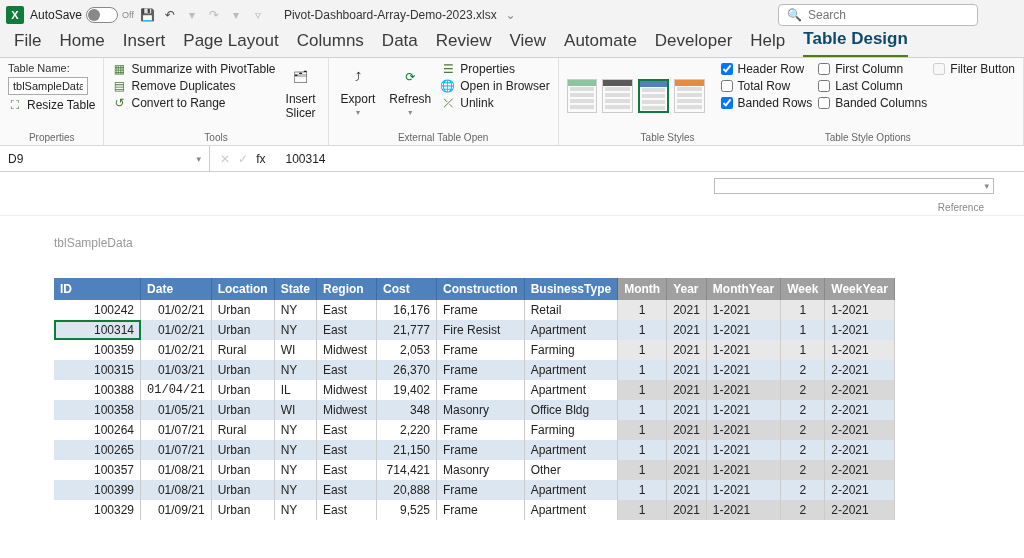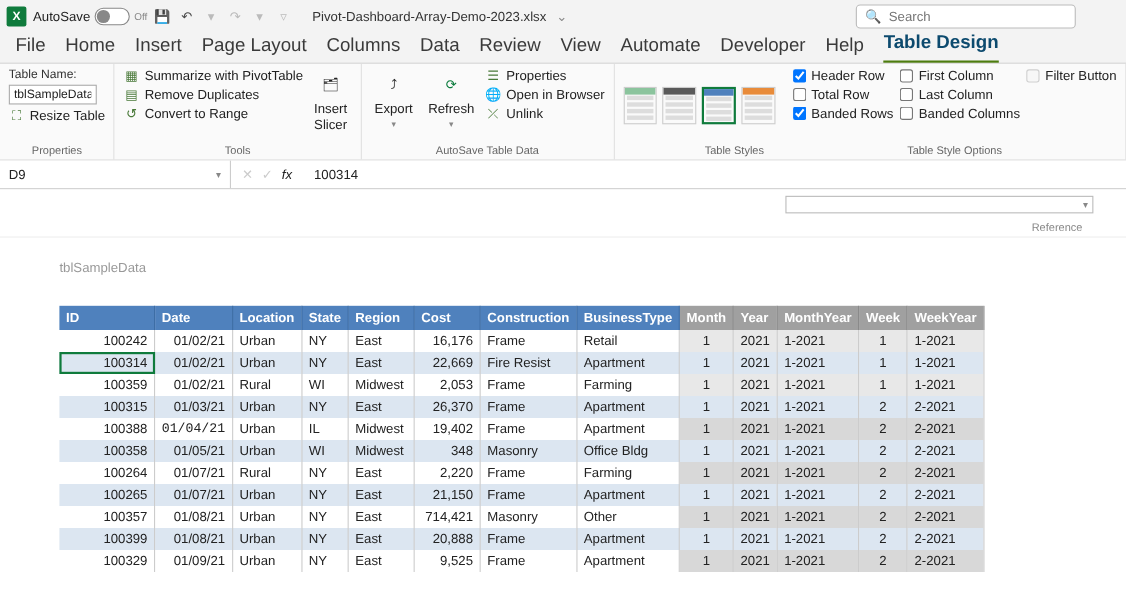--- a/index.html
+++ b/index.html
@@ -153,21 +153,21 @@
         <span class="rbtn dis">
             <span class="ico">🌐</span>
             <span>Open in Browser</span>
           </span>
         <span class="rbtn dis">
             <span class="ico">⤫</span>
             <span>Unlink</span>
           </span>
       </div>
     </div>
-    <div class="group-label">AutoSave Table Data</div>
+    <div class="group-label">External Table Open</div>
   </div>
 
   <div class="group" style="flex:1;border-right:none">
     <div class="group-body styles-wrap" id="styles-wrap">
         <div class="style-thumb">
           <div class="hdr" style="background:#8bc49d"></div>
           <div class="row"></div>
           <div class="row"></div>
           <div class="row"></div>
           <div class="row"></div>
@@ -239,21 +239,21 @@
 </div>
 
 <div class="fbar">
   <div class="namebox">
     <span>D9</span>
       <span style="color:#888;font-size:9px">▾</span>
   </div>
   <div class="fx-icons">
     <span style="color:#ccc">✕</span>
     <span style="color:#ccc">✓</span>
-    <span style="font-style:italic">fx</span>
+    <span style="">fx</span>
   </div>
   <div class="fx-val">100314</div>
 </div>
 
 <div style="height:30px;padding:6px 30px 0 0">
   <div class="drop">▾</div>
 </div>
 <div class="refbar">Reference</div>
 
 <div class="content">
@@ -291,21 +291,21 @@
           <td class="grey-e" style="min-width: 62px;">1-2021</td>
           <td class="c grey-e" style="min-width: 38px;">1</td>
           <td class="grey-e" style="min-width: 60px;">1-2021</td>
         </tr>
         <tr>
           <td class="r sel" style="min-width: 52px;">100314</td>
           <td class="r" style="min-width: 60px;">01/02/21</td>
           <td class="" style="min-width: 60px;">Urban</td>
           <td class="" style="min-width: 42px;">NY</td>
           <td class="" style="min-width: 60px;">East</td>
-          <td class="r" style="min-width: 60px;">22,669</td>
+          <td class="r" style="min-width: 60px;">21,777</td>
           <td class="" style="min-width: 80px;">Fire Resist</td>
           <td class="" style="min-width: 84px;">Apartment</td>
           <td class="c grey-o" style="min-width: 42px;">1</td>
           <td class="c grey-o" style="min-width: 38px;">2021</td>
           <td class="grey-o" style="min-width: 62px;">1-2021</td>
           <td class="c grey-o" style="min-width: 38px;">1</td>
           <td class="grey-o" style="min-width: 60px;">1-2021</td>
         </tr>
         <tr>
           <td class="r" style="min-width: 52px;">100359</td>

